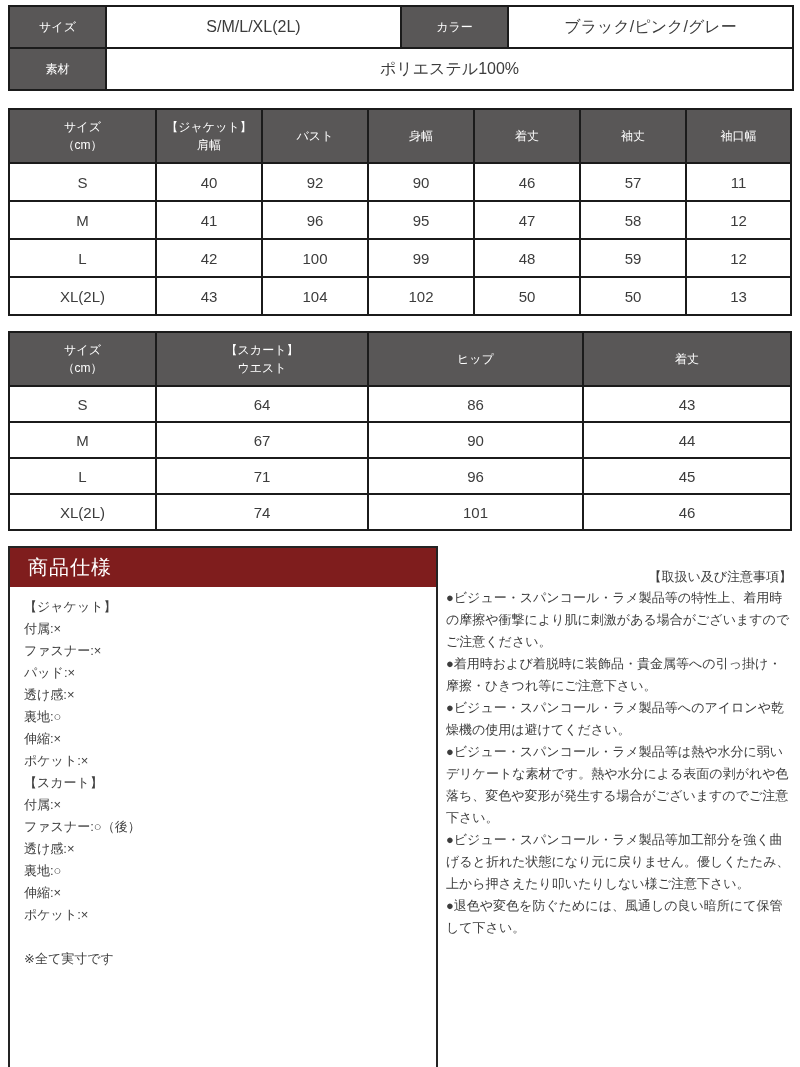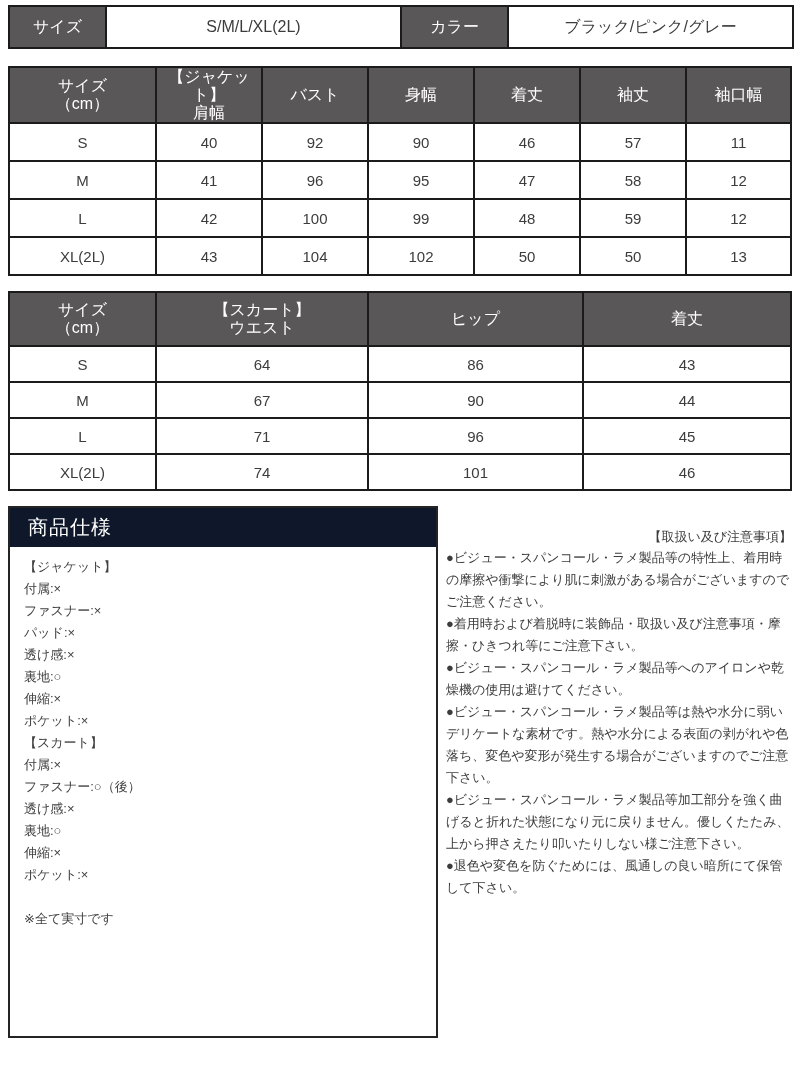--- a/index.html
+++ b/index.html
@@ -20,21 +20,21 @@
     border: 2px solid #1b1b1b;
     text-align: center;
     vertical-align: middle;
     overflow: hidden;
     padding: 0 2px;
   }
   .tbl .hd, .tbl th {
     background: #595757;
     color: #ffffff;
     font-weight: normal;
-    font-size: 16px;
+    font-size: 12px;
   }
   .tbl .val, .tbl tbody td { font-size: 15px; color: #3c3c3c; }
 
   table.summary { margin-bottom: 17px; }
   .summary td { height: 40px; }
   .summary .val { font-size: 16px; border-radius: 11px; }
 
   table.sizes { margin-bottom: 15px; }
   .sizes th { height: 52px; line-height: 18px; }
   .sizes th span { display: block; }
@@ -42,21 +42,21 @@
   table.skirt tbody td { height: 34px; }
 
   .bottom { display: flex; gap: 8px; align-items: flex-start; }
   .spec-box {
     width: 430px; height: 532px;
     border: 2px solid #242424;
     box-sizing: border-box;
     background: #ffffff;
   }
   .spec-title {
-    background: #0f172a;
+    background: #7f1d1d;
     color: #ffffff;
     font-size: 20px;
     letter-spacing: 1px;
     padding: 8px 0 8px 18px;
     line-height: 23px;
   }
   .spec-body { padding: 9px 14px; font-size: 13px; }
   .spec-line { line-height: 22px; min-height: 22px; white-space: pre-wrap; }
 
   .notes {
@@ -80,20 +80,24 @@
         <col style="width:295px">
         <col style="width:107px">
         <col style="width:285px">
     </colgroup>
     <tbody>
       <tr>
         <td class="hd">サイズ</td>
         <td class="val">S/M/L/XL(2L)</td>
         <td class="hd">カラー</td>
         <td class="val">ブラック/ピンク/グレー</td>
+      </tr>
+      <tr>
+        <td class="hd">素材</td>
+        <td class="val" colspan="3">ポリエステル100%</td>
       </tr>
     </tbody>
   </table>
 
   <table class="tbl sizes jacket">
     <colgroup>
       <col style="width:147px">
         <col style="width:106px">
         <col style="width:106px">
         <col style="width:106px">
@@ -249,21 +253,21 @@
           <div class="spec-line">ポケット:×</div>
           <div class="spec-line"></div>
           <div class="spec-line">※全て実寸です</div>
         </div>
     </div>
 
     <div class="notes">
       <div class="notes-title">【取扱い及び注意事項】</div>
       <div>
           <div class="note-item">●ビジュー・スパンコール・ラメ製品等の特性上、着用時の摩擦や衝撃により肌に刺激がある場合がございますのでご注意ください。</div>
-          <div class="note-item">●着用時および着脱時に装飾品・取扱い及び注意事項・摩擦・ひきつれ等にご注意下さい。</div>
+          <div class="note-item">●着用時および着脱時に装飾品・貴金属等への引っ掛け・摩擦・ひきつれ等にご注意下さい。</div>
           <div class="note-item">●ビジュー・スパンコール・ラメ製品等へのアイロンや乾燥機の使用は避けてください。</div>
           <div class="note-item">●ビジュー・スパンコール・ラメ製品等は熱や水分に弱いデリケートな素材です。熱や水分による表面の剥がれや色落ち、変色や変形が発生する場合がございますのでご注意下さい。</div>
           <div class="note-item">●ビジュー・スパンコール・ラメ製品等加工部分を強く曲げると折れた状態になり元に戻りません。優しくたたみ、上から押さえたり叩いたりしない様ご注意下さい。</div>
           <div class="note-item">●退色や変色を防ぐためには、風通しの良い暗所にて保管して下さい。</div>
         </div>
     </div>
   </div>
 
 </div>
 

